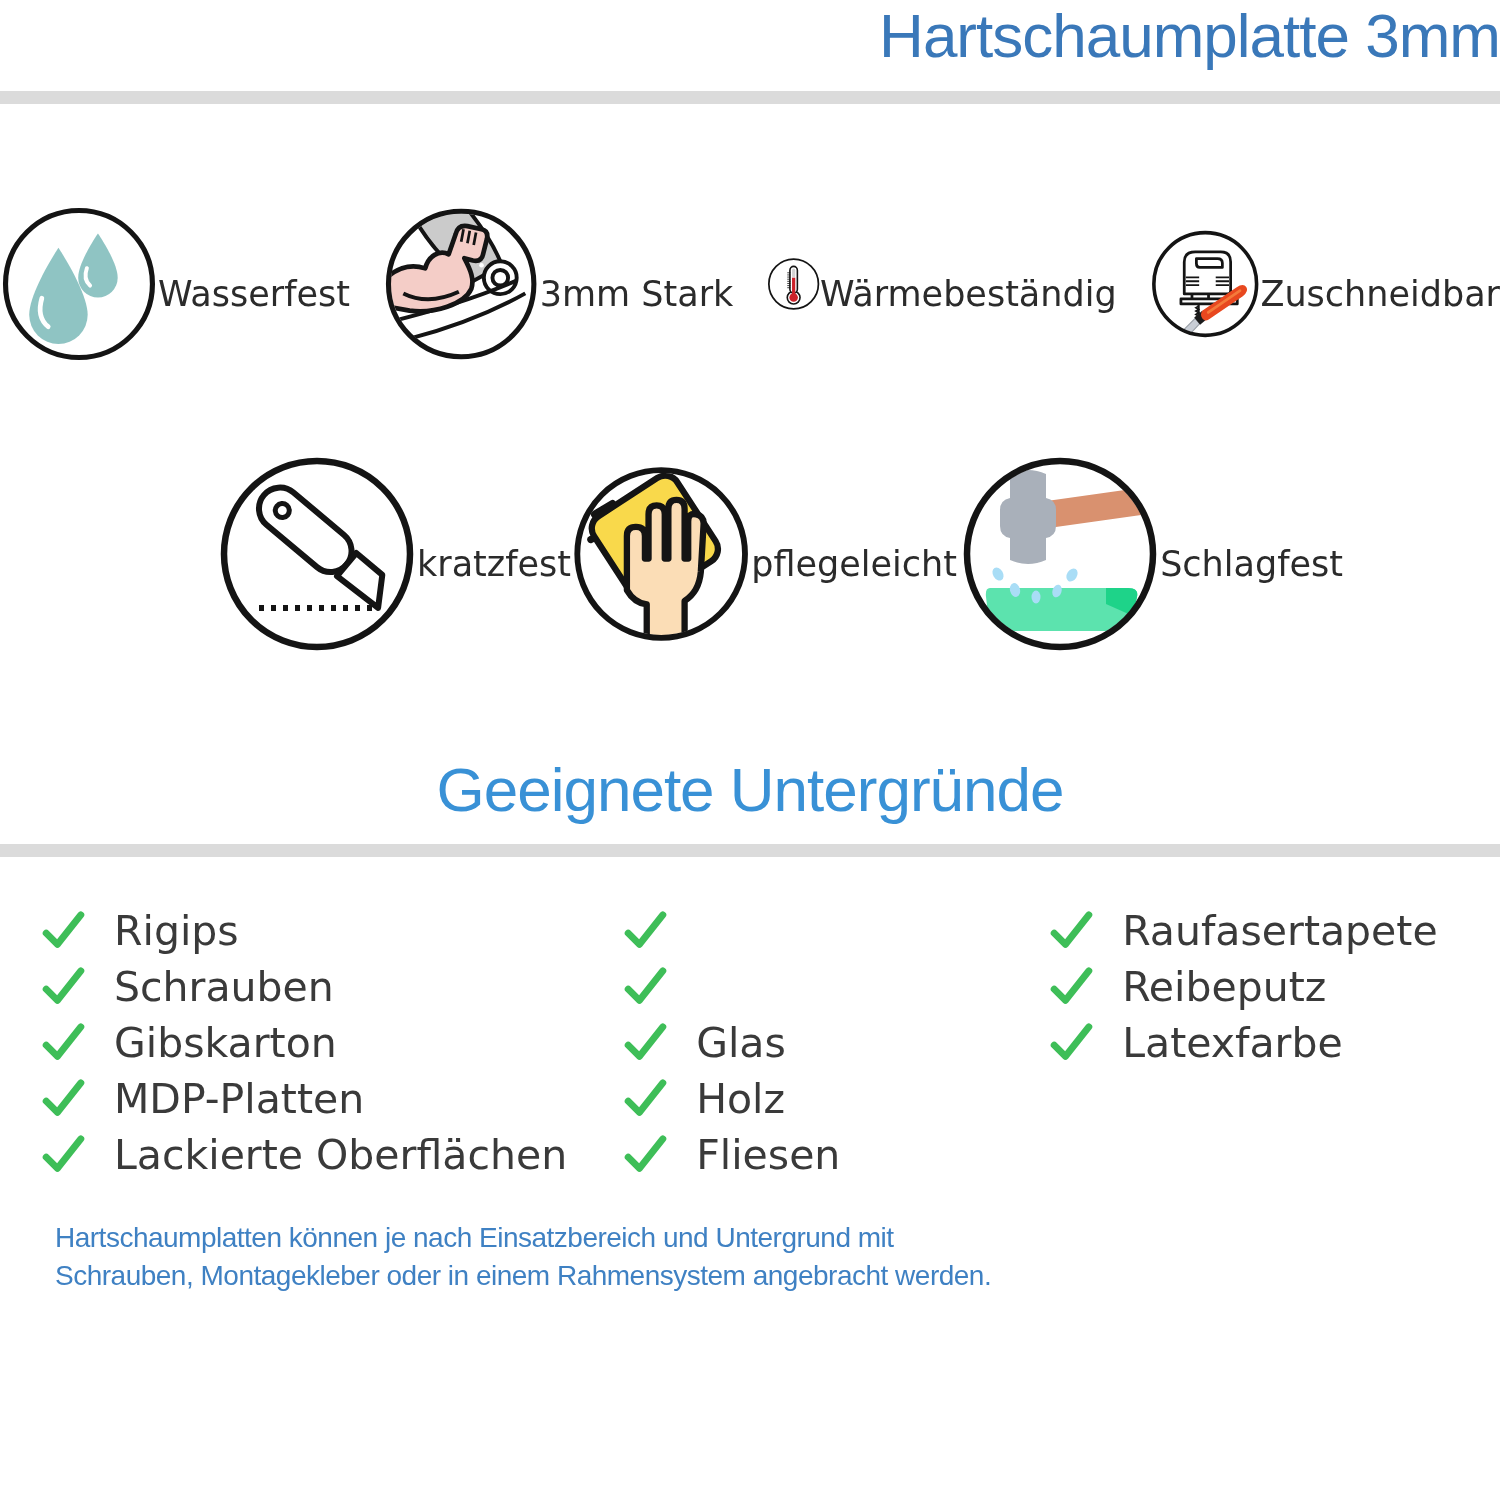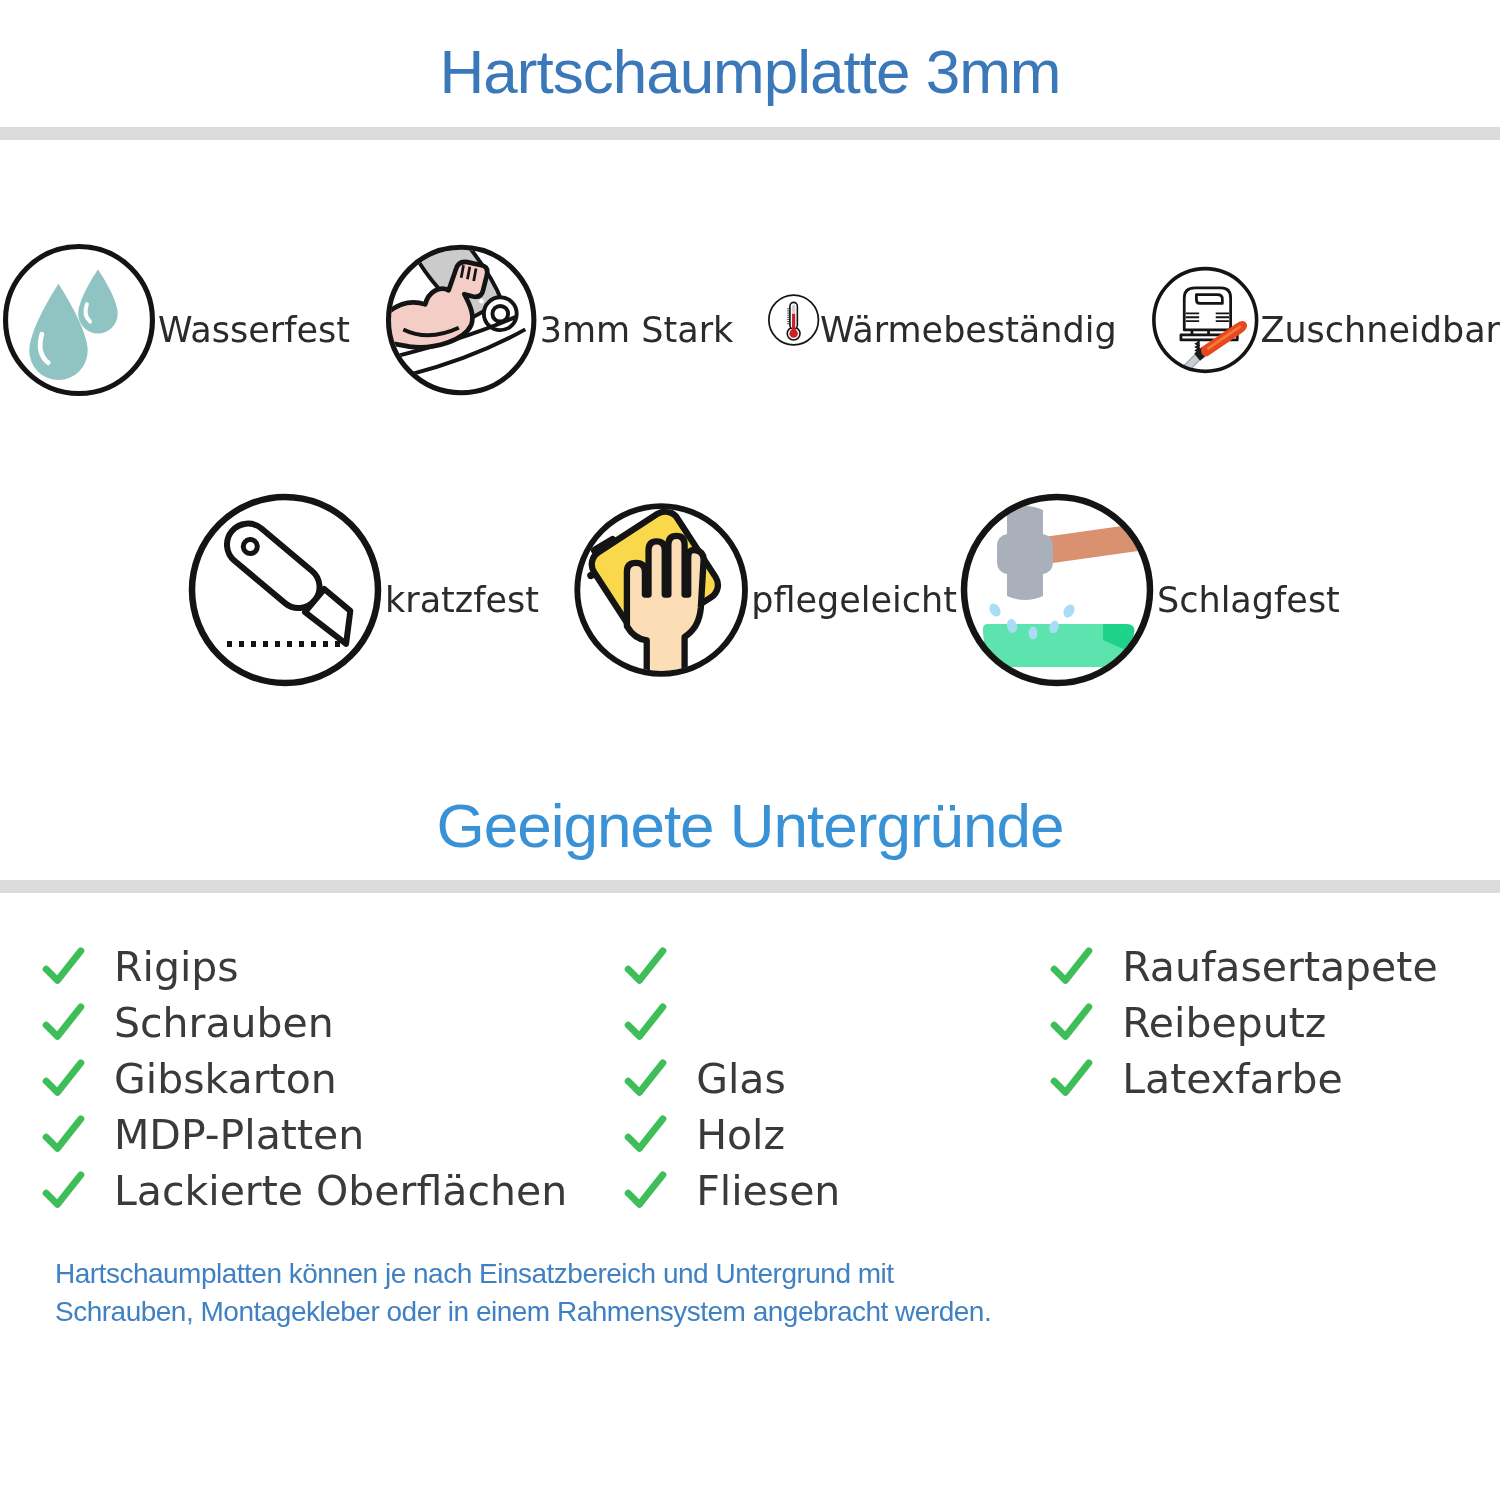--- a/index.html
+++ b/index.html
@@ -5,30 +5,30 @@
   html,body{margin:0;padding:0;background:#fff;}
   body{width:1500px;height:1500px;overflow:hidden;position:relative;font-family:"Liberation Sans",sans-serif;}
 
   .section-title{
     text-align:center;
     font-size:62px;
     font-weight:500;
     letter-spacing:-1px;
     line-height:1.15;
   }
-  .title-top{color:var(--title1-blue,#3A78B9);padding-top:36px;}
+  .title-top{color:var(--title1-blue,#3A78B9);text-align:right;}
   .title-mid{color:var(--title2-blue,#3991D6);margin-top:100px;}
   .divider{height:13px;background:var(--divider-gray,#DBDBDB);margin-top:20px;}
   .divider2{margin-top:18px;}
 
   .features-row{display:flex;}
   .row1{margin-top:80px;justify-content:space-between;padding:0 0;}
   .row1 .feature{width:350px;}
   .row2{margin-top:70px;margin-left:185px;width:1160px;}
-  .row2 .feature{width:386px;}
+  .row2 .feature{width:386px;justify-content:flex-end;}
 
   .feature{display:flex;align-items:center;}
   .ficon{width:200px;height:200px;display:block;}
   .feature-label{
     margin-top:20px;
     font-family:"DejaVu Sans","Liberation Sans",sans-serif;
     font-size:35px;
     color:var(--label-dark,#2B2B2B);
     text-align:center;
     white-space:nowrap;

